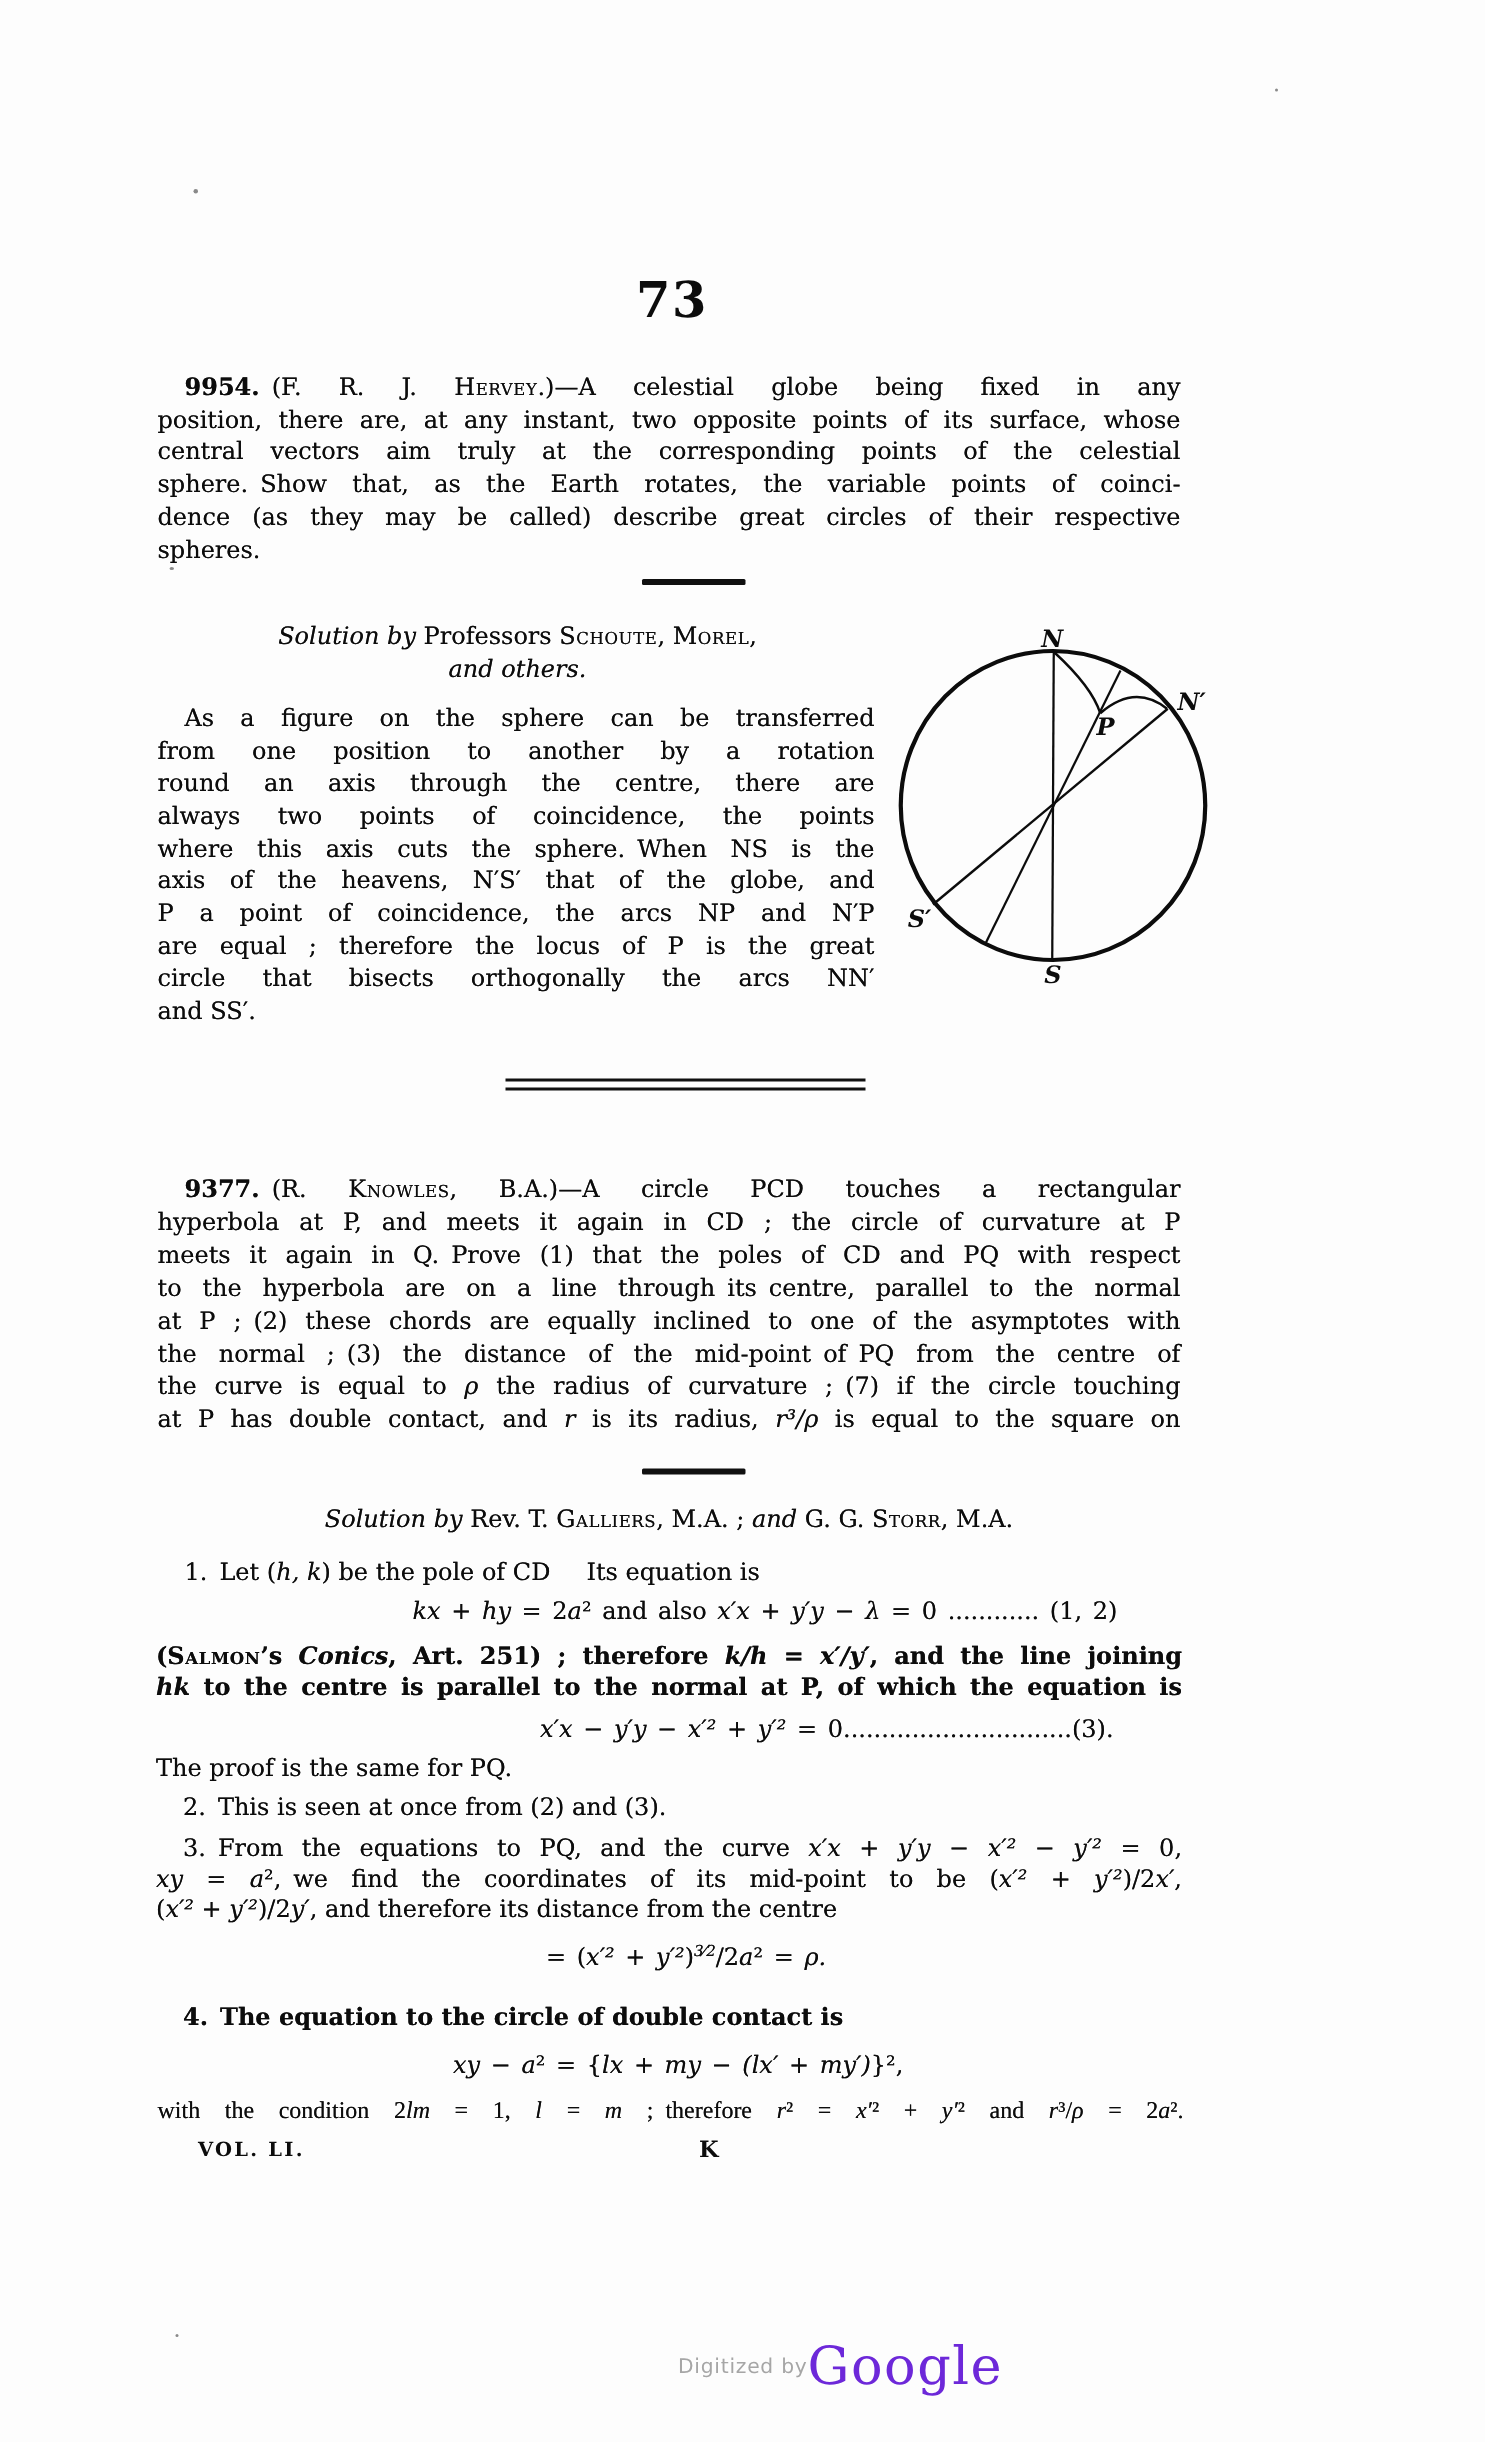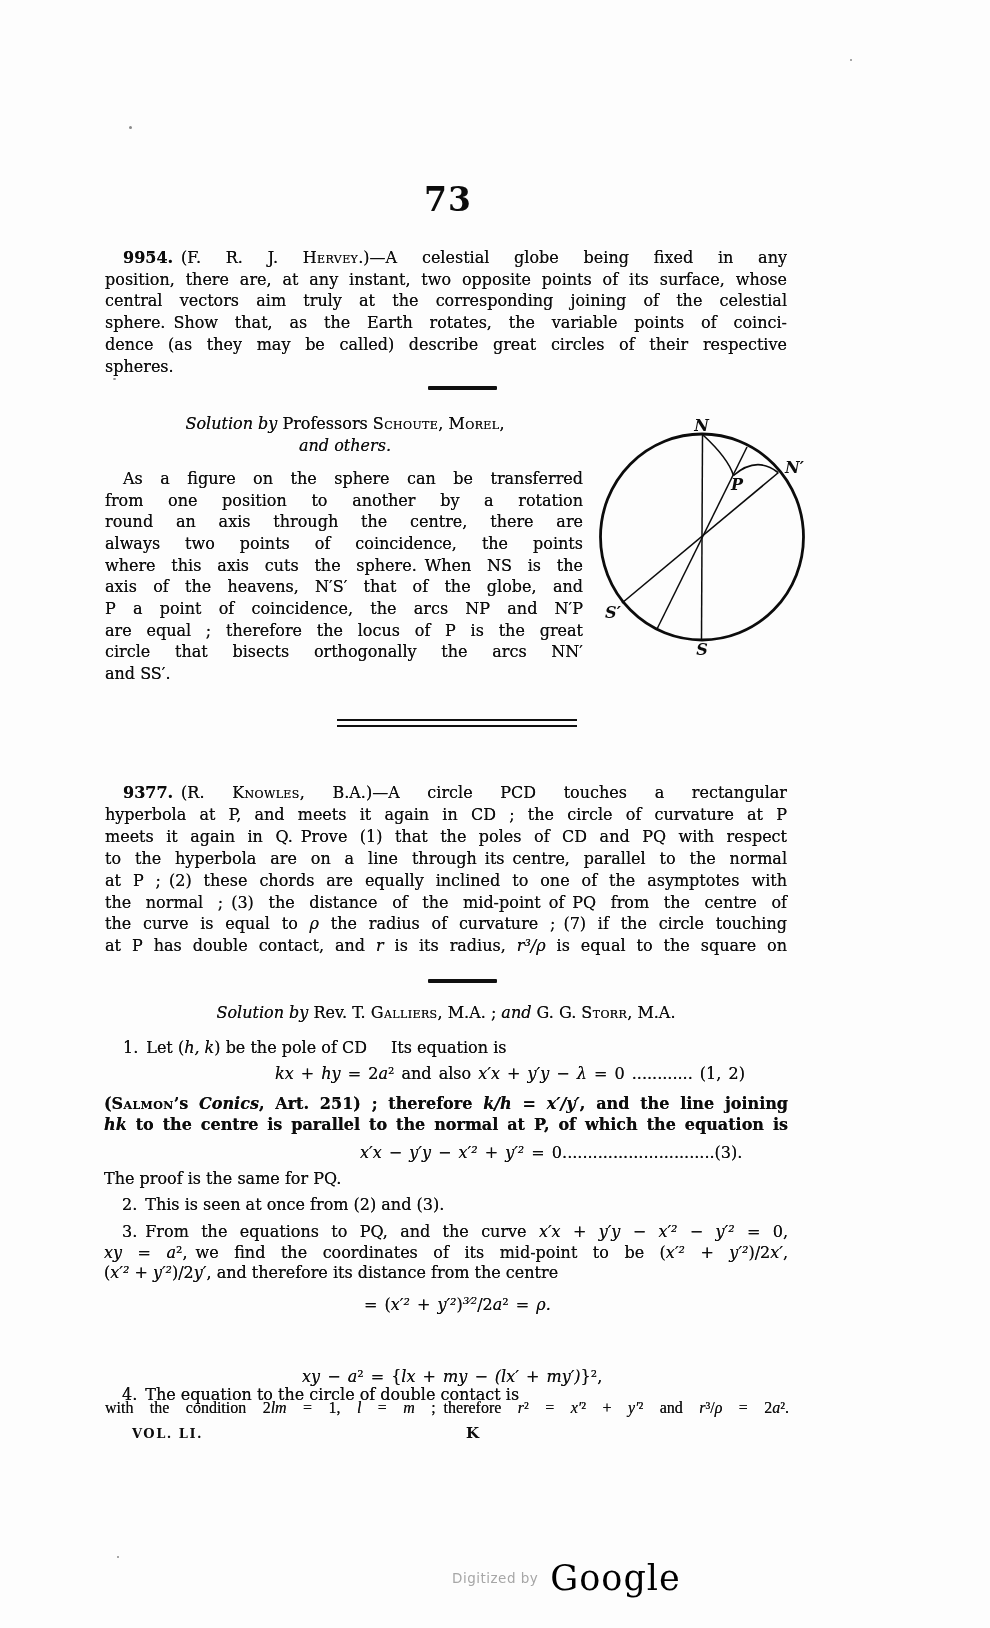--- a/index.html
+++ b/index.html
@@ -22,33 +22,33 @@
   .sc { font-variant: small-caps; letter-spacing: .4px; }
   .sup { vertical-align: super; font-size: 10px; font-style: italic; line-height: 0; }
   .rule { background: #101010; border-radius: 1px; }
   .rule-double > div { background: #101010; }
   .eq { white-space: nowrap; word-spacing: 2px; }
   .pagenum { font-size: 33px; font-weight: 700; letter-spacing: 1px; text-align: center; }
   .footer-small { font-size: 13px; font-weight: 700; letter-spacing: 1.5px; }
   .sig { font-size: 15px; font-weight: 700; }
   .wm { display: flex; align-items: center; color: #adadad; }
   .wm-prefix { font-family: "DejaVu Sans", sans-serif; font-size: 13.5px; color: #a6a6a6; letter-spacing: .5px; }
-  .wm-brand  { font-family: "DejaVu Serif", serif; font-size: 35px; margin-left: 12px; color: #000000; letter-spacing: 1px; }
+  .wm-brand  { font-family: "DejaVu Serif", serif; font-size: 35px; margin-left: 0; color: #6d28d9; letter-spacing: 1px; }
   .speck { position: absolute; background: #8a8a8a; border-radius: 50%; }
   svg text { font-family: "DejaVu Serif", serif; font-size: 16px; font-weight: 700; font-style: italic; fill: #0c0c0c; }
 </style>
 </head>
 <body>
 
 <div class="blk pagenum" style="left:108px; top:180px; width:680px;">73</div>
 
 <div class="blk txt ifirst" style="left:105px; top:247px; width:682px;">
     <div class="tline just"><span class="b">9954.</span><span> (F. R. J. </span><span class="sc">Hervey</span><span>.)—A celestial globe being fixed in any</span></div>
     <div class="tline just"><span>position, there are, at any instant, two opposite points of its surface, whose</span></div>
-    <div class="tline just"><span>central vectors aim truly at the corresponding joining of the celestial</span></div>
+    <div class="tline just"><span>central vectors aim truly at the corresponding points of the celestial</span></div>
     <div class="tline just"><span>sphere. Show that, as the Earth rotates, the variable points of coinci-</span></div>
     <div class="tline just"><span>dence (as they may be called) describe great circles of their respective</span></div>
     <div class="tline"><span>spheres.</span></div>
   </div>
 
 <div class="blk rule" style="left:428px; top:386px; width:69px; height:3.5px;"></div>
 
 <div class="blk txt center" style="left:105px; top:413px; width:480px; line-height:22.2px;">
     <div class="tline"><span class="i">Solution by </span><span>Professors </span><span class="sc">Schoute</span><span>, </span><span class="sc">Morel</span><span>,</span></div>
     <div class="tline"><span class="i">and others.</span></div>
@@ -133,21 +133,21 @@
 <div class="blk txt ifirst" style="left:104px; top:1222px; width:684px; line-height:20.5px;">
     <div class="tline just"><span>3. From the equations to PQ, and the curve </span><span class="m">x′x + y′y − x′² − y′²</span><span> = 0,</span></div>
     <div class="tline just"><span class="m">xy</span><span> = </span><span class="m">a</span><span>², we find the coordinates of its mid-point to be (</span><span class="m">x′² + y′²</span><span>)/2</span><span class="m">x′</span><span>,</span></div>
     <div class="tline"><span>(</span><span class="m">x′² + y′²</span><span>)/2</span><span class="m">y′</span><span>, and therefore its distance from the centre</span></div>
   </div>
 
 <div class="blk txt eq" style="left:364px; top:1294px;">
     <div class="tline"><span>= (</span><span class="m">x′² + y′²</span><span>)</span><span class="sup">3⁄2</span><span>/2</span><span class="m">a</span><span>² = </span><span class="m">ρ.</span></div>
   </div>
 
-<div class="blk txt" style="left:104px; top:1384px; width:684px; text-indent:18px;">
+<div class="blk txt" style="left:104px; top:1334px; width:684px; text-indent:18px;font-weight:bold;">
     <div class="tline"><span>4. The equation to the circle of double contact is</span></div>
   </div>
 
 <div class="blk txt eq" style="left:302px; top:1366px;">
     <div class="tline"><span class="m">xy − a</span><span>² = {</span><span class="m">lx + my − (lx′ + my′)</span><span>}²,</span></div>
   </div>
 
 <div class="blk txt" style="left:105px; top:1397px; width:684px;font-family:Liberation Serif, serif;">
     <div class="tline just"><span>with the condition 2</span><span class="m">lm</span><span> = 1, </span><span class="m">l</span><span> = </span><span class="m">m</span><span> ; therefore </span><span class="m">r</span><span>² = </span><span class="m">x′</span><span>² + </span><span class="m">y′</span><span>² and </span><span class="m">r</span><span>³/</span><span class="m">ρ</span><span> = 2</span><span class="m">a</span><span>².</span></div>
   </div>

